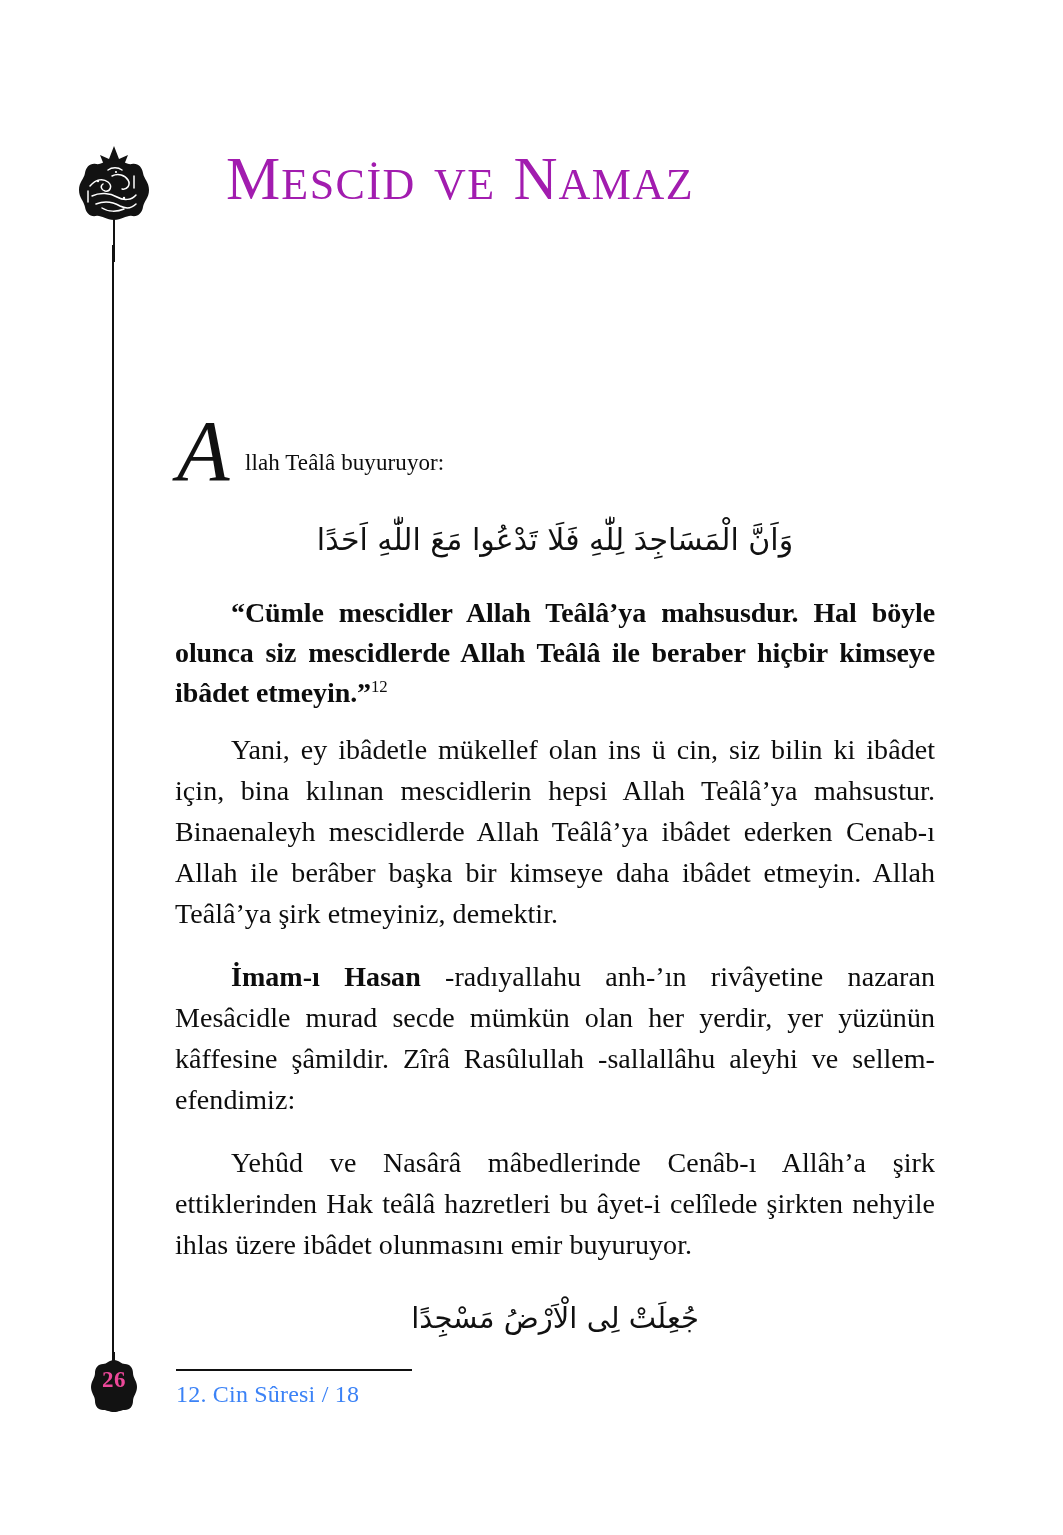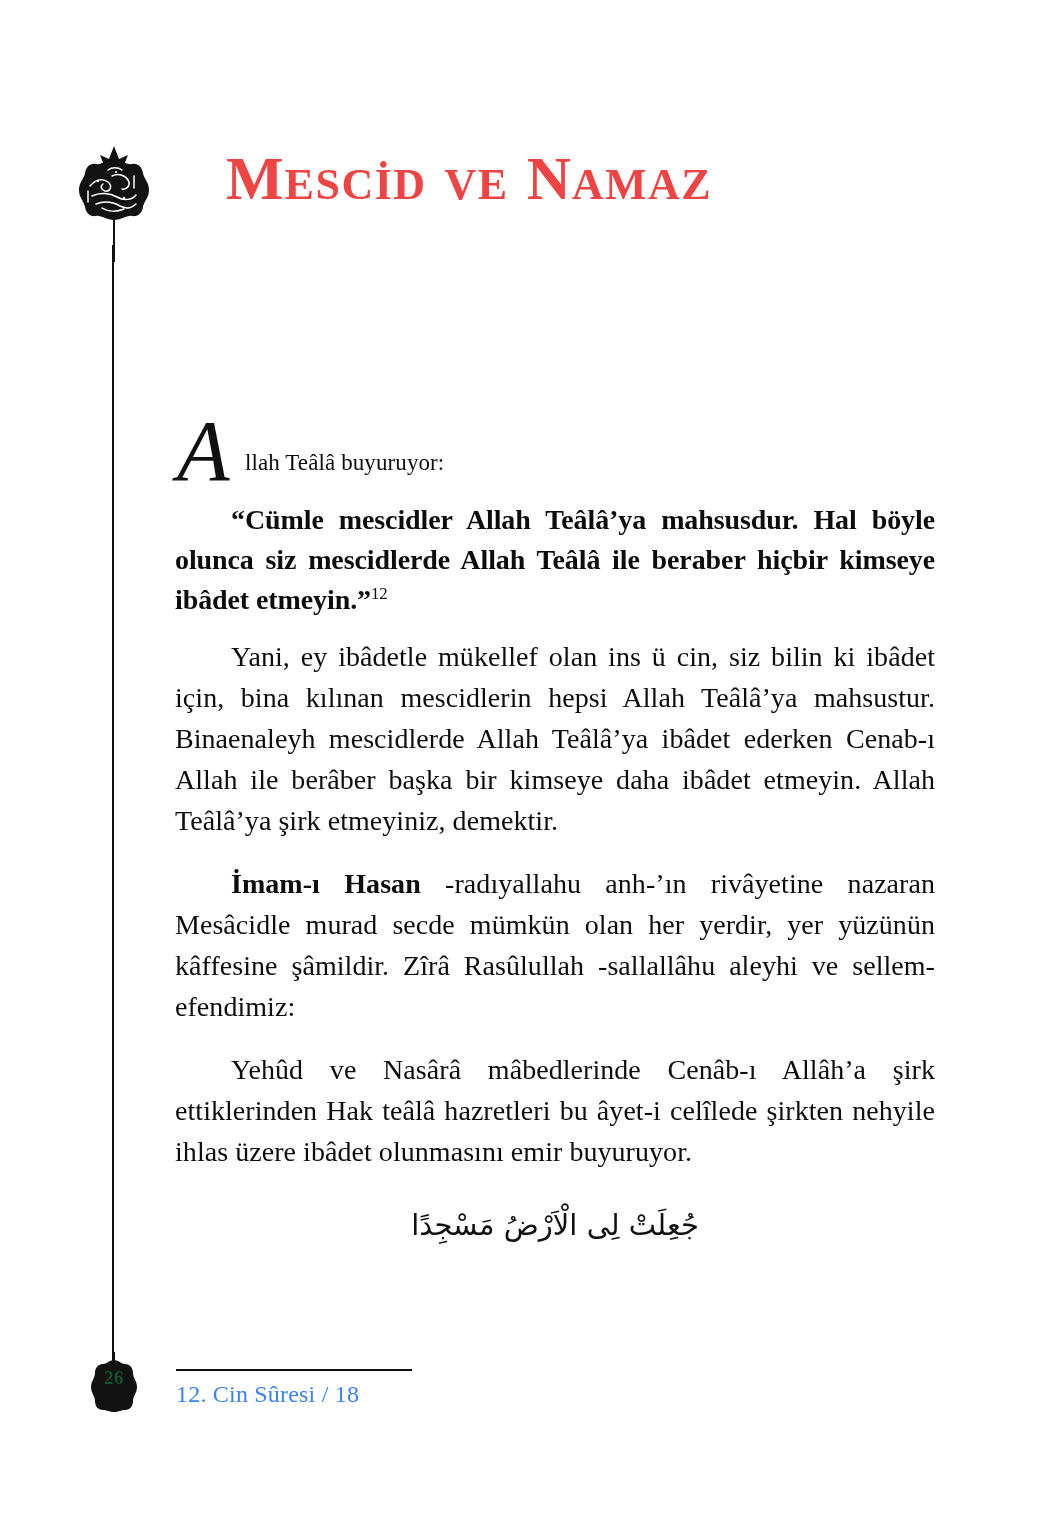--- a/index.html
+++ b/index.html
@@ -49,39 +49,39 @@
     height: 60px;
   }
   .page-badge svg { display: block; width: 48px; height: 60px; }
   .page-badge-num {
     position: absolute;
     left: 0;
     top: 16px;
     width: 48px;
     text-align: center;
     font-family: "Liberation Serif", "DejaVu Serif", serif;
-    font-size: 19px;
+    font-size: 23px;
     font-weight: 700;
-    color: #14532d;
+    color: #ec4899;
     letter-spacing: 0.5px;
     line-height: 1;
   }
 
   
   .chapter-title {
     position: absolute;
     left: 226px;
     top: 148px;
     font-family: "Liberation Serif", "DejaVu Serif", serif;
-    font-weight: 700;
+    font-weight: 400;
     font-size: 61px;
     line-height: 1;
     letter-spacing: 1px;
     white-space: nowrap;
-    color: #ef4444;
+    color: #a21caf;
   }
   .chapter-title .cap {
     font-size: 61px;
   }
   .chapter-title .sc {
     font-size: 44px;
     letter-spacing: 1.5px;
   }
   .chapter-title .gap { display: inline-block; width: 18px; }
 
@@ -228,20 +228,21 @@
     <span class="cap">M</span><span class="sc">ESCİD</span><span class="gap"></span><span class="sc">VE</span><span class="gap"></span><span class="cap">N</span><span class="sc">AMAZ</span>
   </div>
 
   <div class="content">
 
     <div class="lead-line">
       <span class="dropcap">A</span>
       <span class="lead-text">llah Teâlâ buyuruyor:</span>
     </div>
 
+    <div class="arabic arabic-verse">وَاَنَّ الْمَسَاجِدَ لِلّٰهِ فَلَا تَدْعُوا مَعَ اللّٰهِ اَحَدًا</div>
 
     <p class="quote"><span>“Cümle mescidler Allah Teâlâ’ya mahsusdur. Hal böyle olunca siz mescidlerde Allah Teâlâ ile beraber hiçbir kimseye ibâdet etmeyin.”</span><sup class="fn">12</sup></p>
 
     <p class="body">Yani, ey ibâdetle mükellef olan ins ü cin, siz bilin ki ibâdet için, bina kılınan mescidlerin hepsi Allah Teâlâ’ya mahsustur. Binaenaleyh mescidlerde Allah Teâlâ’ya ibâdet ederken Cenab-ı Allah ile berâber başka bir kimseye daha ibâdet etmeyin. Allah Teâlâ’ya şirk etmeyiniz, demektir.</p>
 
     <p class="body"><span class="lead-in">İmam-ı Hasan</span><span> -radıyallahu anh-’ın rivâyetine nazaran Mesâcidle murad secde mümkün olan her yerdir, yer yüzünün kâffesine şâmildir. Zîrâ Rasûlullah -sallallâhu aleyhi ve sellem- efendimiz:</span></p>
 
     <p class="body">Yehûd ve Nasârâ mâbedlerinde Cenâb-ı Allâh’a şirk ettiklerinden Hak teâlâ hazretleri bu âyet-i celîlede şirkten nehyile ihlas üzere ibâdet olunmasını emir buyuruyor.</p>
 
     <div class="arabic arabic-hadith">جُعِلَتْ لِى الْاَرْضُ مَسْجِدًا</div>

